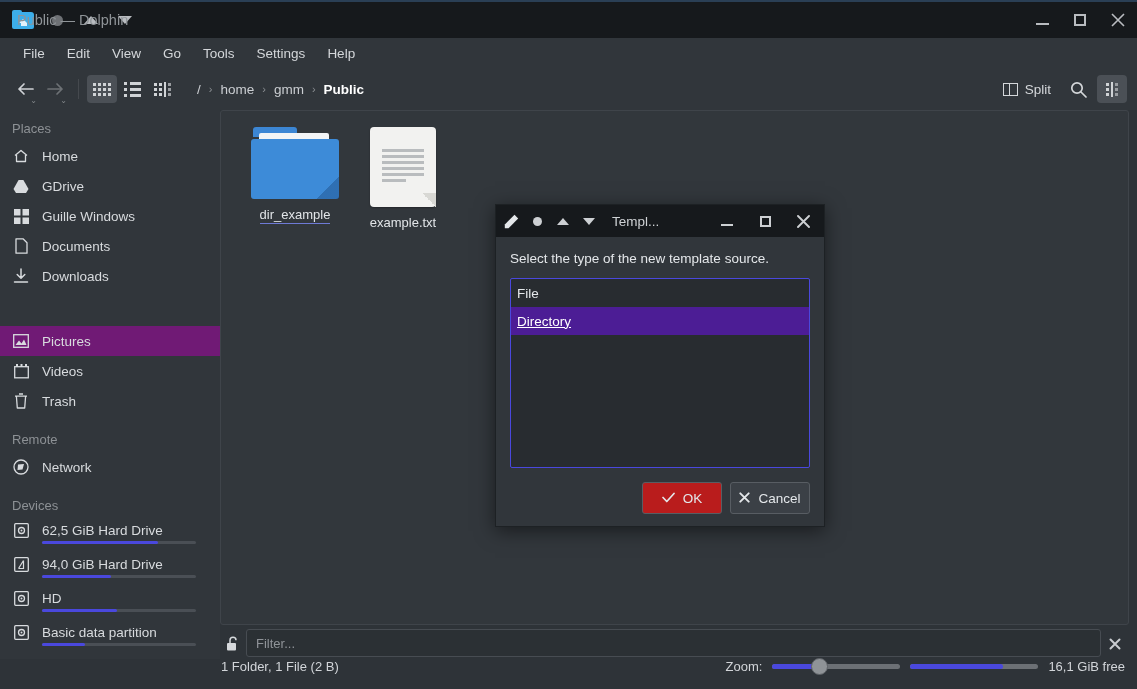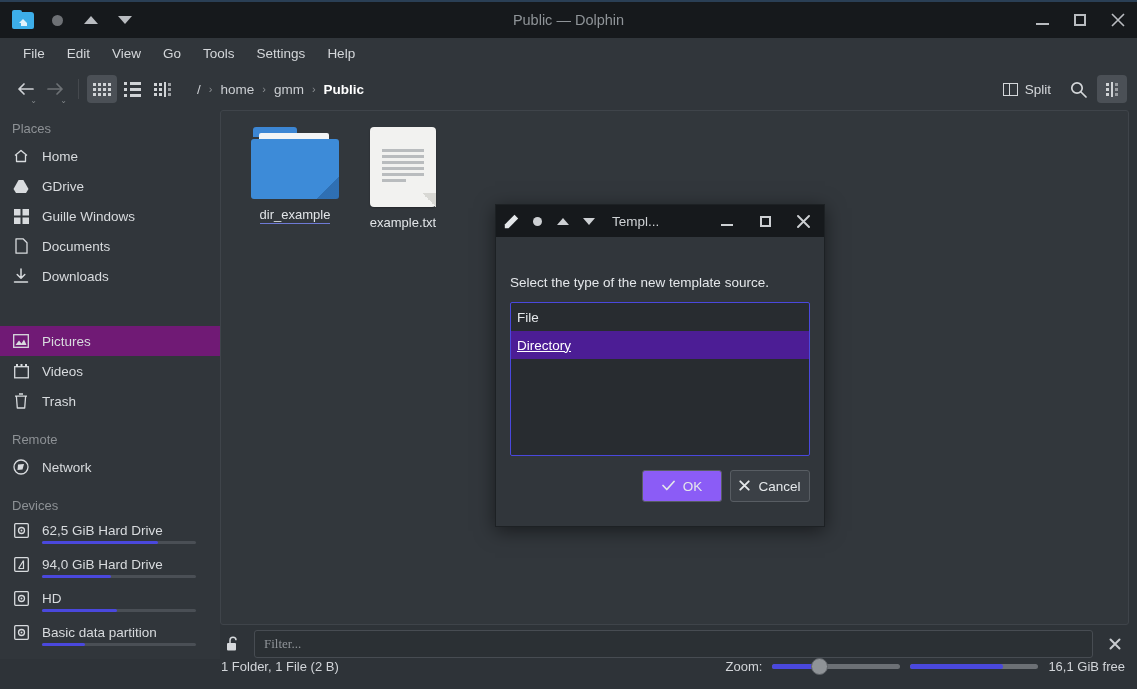--- a/index.html
+++ b/index.html
@@ -52,21 +52,21 @@
   .dot-icon { width: 11px; height: 11px; border-radius: 50%; background: #6e7175; }
   .tri-up {
     width:0;height:0;border-left:7px solid transparent;border-right:7px solid transparent;
     border-bottom:8px solid #b9bcc0;
   }
   .tri-down {
     width:0;height:0;border-left:7px solid transparent;border-right:7px solid transparent;
     border-top:8px solid #b9bcc0;
   }
   .tb-title {
-    position:absolute; left:0; right:0; text-align:center;
+    position:absolute; left:17px; right:0; 
     font-size:14.5px; color:#8f9498; pointer-events:none;
   }
   .tb-right { margin-left:auto; display:flex; align-items:center; }
   .wbtn {
     width:38px;height:38px; display:flex;align-items:center;justify-content:center;
     color:#b9bcc0;
   }
   .wmin { width:13px;height:2px;background:#b9bcc0; margin-top:7px; }
   .wmax { width:12px;height:12px;border:2px solid #b9bcc0; }
   .wclose svg { display:block; }
@@ -169,21 +169,21 @@
     box-shadow:0 1px 2px rgba(0,0,0,.3);}
   .big-doc:after{content:"";position:absolute;right:0;bottom:0;width:14px;height:14px;
     background:linear-gradient(225deg,#d8d8d4 50%, rgba(0,0,0,0) 50%);}
   .doc-lines { position:absolute;left:12px;top:22px;display:flex;flex-direction:column;gap:3px;}
   .doc-lines i{display:block;height:3px;background:#b9bcbe;width:42px;}
   .doc-lines i.short{width:24px;}
   .file-name { font-size:13px;color:#e2e5e8; text-align:center; position:relative; white-space:nowrap;}
   .file-name.underline:after{content:"";position:absolute;left:0;right:0;bottom:-2px;height:1px;background:#6e7ad6;}
 
   
-  .filter-row { display:flex; align-items:center; gap:8px; height:34px; padding:4px 0 0 0;font-family:Liberation Serif, serif; }
+  .filter-row { display:flex; gap:0; height:34px; padding:4px 0 0 0; }
   .lock-ico { width:26px;display:flex;align-items:center;justify-content:center;color:#d6d9dc;}
   .filter-input {
     flex:1 1 auto; height:28px; background:#2b3034; border:1px solid #474c52; border-radius:3px;
     color:#8f9398; font-size:13px; padding:0 9px; display:flex; align-items:center;
   }
   .clear-x { width:28px;display:flex;align-items:center;justify-content:center;color:#c9ccd0;}
 
   
   .statusbar { height:30px; display:flex; align-items:flex-start; padding:0 0 0 8px; flex:0 0 30px; }
   .status-text { font-size:13px;color:#d2d5d9; padding-left:213px;}
@@ -212,33 +212,33 @@
   .dlg-dot { width:9px;height:9px;border-radius:50%;background:#cdd0d3;}
   .dlg-tri-up { width:0;height:0;border-left:6px solid transparent;border-right:6px solid transparent;
     border-bottom:7px solid #cdd0d3;}
   .dlg-tri-dn { width:0;height:0;border-left:6px solid transparent;border-right:6px solid transparent;
     border-top:7px solid #cdd0d3;}
   .dlg-title { font-size:13.5px;color:#cfd2d5; margin:0 6px 0 10px; white-space:nowrap;}
   .dlg-ctrls { margin-left:auto; display:flex;align-items:center;}
   .dlg-w { width:38px;height:32px;display:flex;align-items:center;justify-content:center;}
   .dw-min{width:12px;height:2px;background:#cdd0d3;margin-top:7px;}
   .dw-max{width:11px;height:11px;border:2px solid #cdd0d3;}
-  .dlg-body { flex:1 1 auto; padding:14px 14px 24px 14px; display:flex; flex-direction:column;margin-top:24px; }
+  .dlg-body { flex:1 1 auto; padding:14px 14px 12px 14px; display:flex; flex-direction:column; }
   .dlg-prompt { font-size:13.5px;color:#e4e7ea; margin-bottom:12px; }
   .dlg-list {
     flex:1 1 auto; background:#282c30; border:1px solid #4a48dd; border-radius:2px;
     overflow:hidden;
   }
   .dlg-opt { height:28px; display:flex;align-items:center; padding:0 6px;
     font-size:13.5px;color:#e4e7ea;}
   .dlg-opt.sel { background:#4c1d95; color:#ffffff;text-decoration:underline; }
   .dlg-btns { display:flex; justify-content:flex-end; gap:8px; margin-top:14px;}
   .dlg-btn {
     min-width:80px;height:32px;display:flex;align-items:center;justify-content:center;gap:8px;
-    font-size:13.5px;color:#e4e7ea; background:#8b5cf6;border:1px solid #585d63;border-radius:3px;
+    font-size:13.5px;color:#e4e7ea; background:#b91c1c;border:1px solid #585d63;border-radius:3px;
   }
   .dlg-btn.secondary { background:#3b4046; }
 </style>
 </head>
 <body>
 
 <div id="app">
 
   <div class="titlebar">
     <div class="tb-left">

